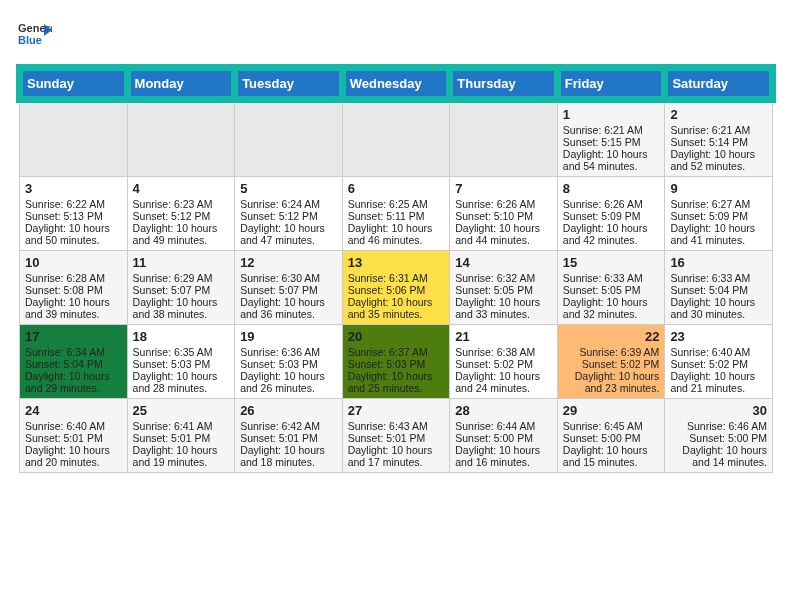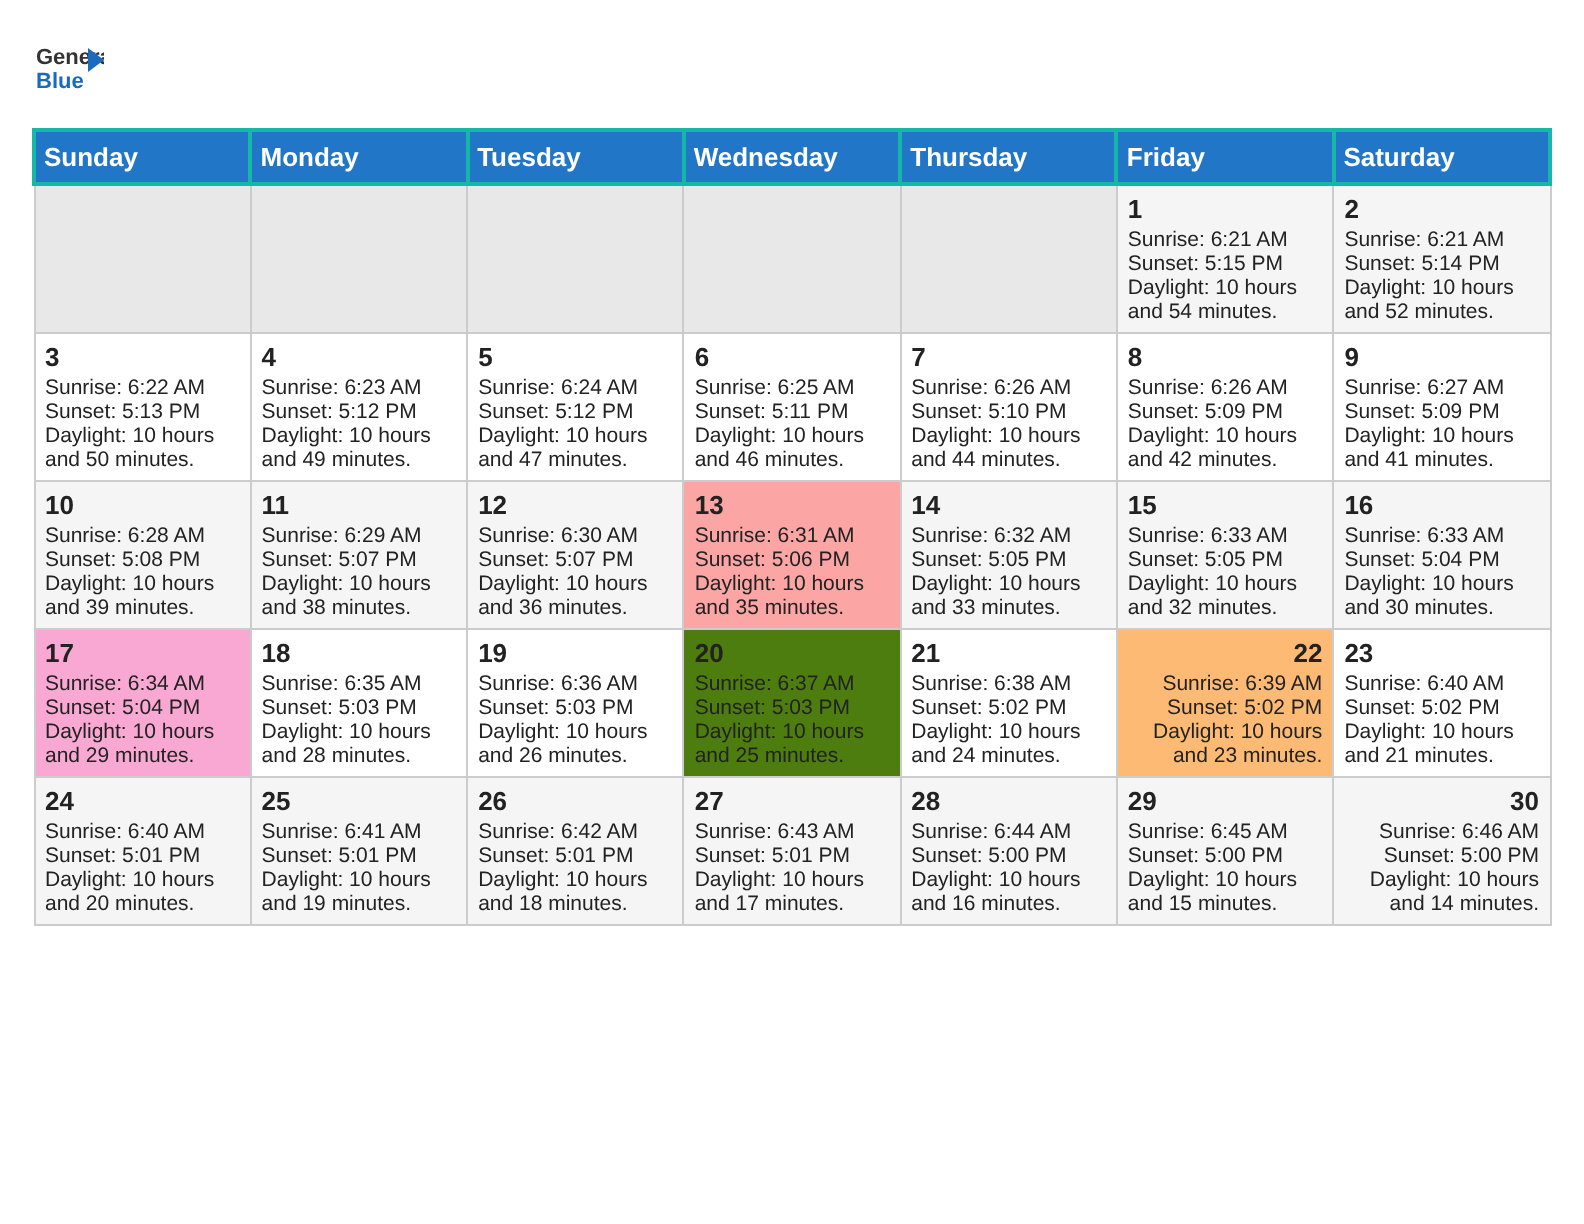--- a/index.html
+++ b/index.html
@@ -38,21 +38,21 @@
     .calendar {
       width: 100%;
       border-collapse: collapse;
     }
     .calendar th {
       background: #2176c7;
       color: #fff;
       font-size: 13px;
       padding: 5px 4px;
       text-align: left;
-      border: 2px solid #14b8a6;
+      border: 7px solid #14b8a6;
     }
     .calendar td {
       vertical-align: top;
       padding: 4px 5px;
       border: 1px solid #ccc;
       font-size: 10.5px;
       color: #222;
       min-height: 80px;
       width: calc(100% / 7);
       background: #fff;
@@ -174,21 +174,21 @@
           <div>Sunrise: 6:29 AM</div>
           <div>Sunset: 5:07 PM</div>
           <div>Daylight: 10 hours and 38 minutes.</div>
         </td>
         <td style="background: rgb(245, 245, 245);">
           <span class="day-num">12</span>
           <div>Sunrise: 6:30 AM</div>
           <div>Sunset: 5:07 PM</div>
           <div>Daylight: 10 hours and 36 minutes.</div>
         </td>
-        <td style="background: #fca5a5;">
+        <td style="background: #fde047;">
           <span class="day-num">13</span>
           <div>Sunrise: 6:31 AM</div>
           <div>Sunset: 5:06 PM</div>
           <div>Daylight: 10 hours and 35 minutes.</div>
         </td>
         <td style="background: rgb(245, 245, 245);">
           <span class="day-num">14</span>
           <div>Sunrise: 6:32 AM</div>
           <div>Sunset: 5:05 PM</div>
           <div>Daylight: 10 hours and 33 minutes.</div>
@@ -200,21 +200,21 @@
           <div>Daylight: 10 hours and 32 minutes.</div>
         </td>
         <td style="background: rgb(245, 245, 245);">
           <span class="day-num">16</span>
           <div>Sunrise: 6:33 AM</div>
           <div>Sunset: 5:04 PM</div>
           <div>Daylight: 10 hours and 30 minutes.</div>
         </td>
       </tr>
       <tr class="row-even">
-        <td style="background: #f9a8d4; margin-top: 44px;">
+        <td style="background: #15803d; margin-top: 44px;">
           <span class="day-num">17</span>
           <div>Sunrise: 6:34 AM</div>
           <div>Sunset: 5:04 PM</div>
           <div>Daylight: 10 hours and 29 minutes.</div>
         </td>
         <td style="background: rgb(255, 255, 255);">
           <span class="day-num">18</span>
           <div>Sunrise: 6:35 AM</div>
           <div>Sunset: 5:03 PM</div>
           <div>Daylight: 10 hours and 28 minutes.</div>

